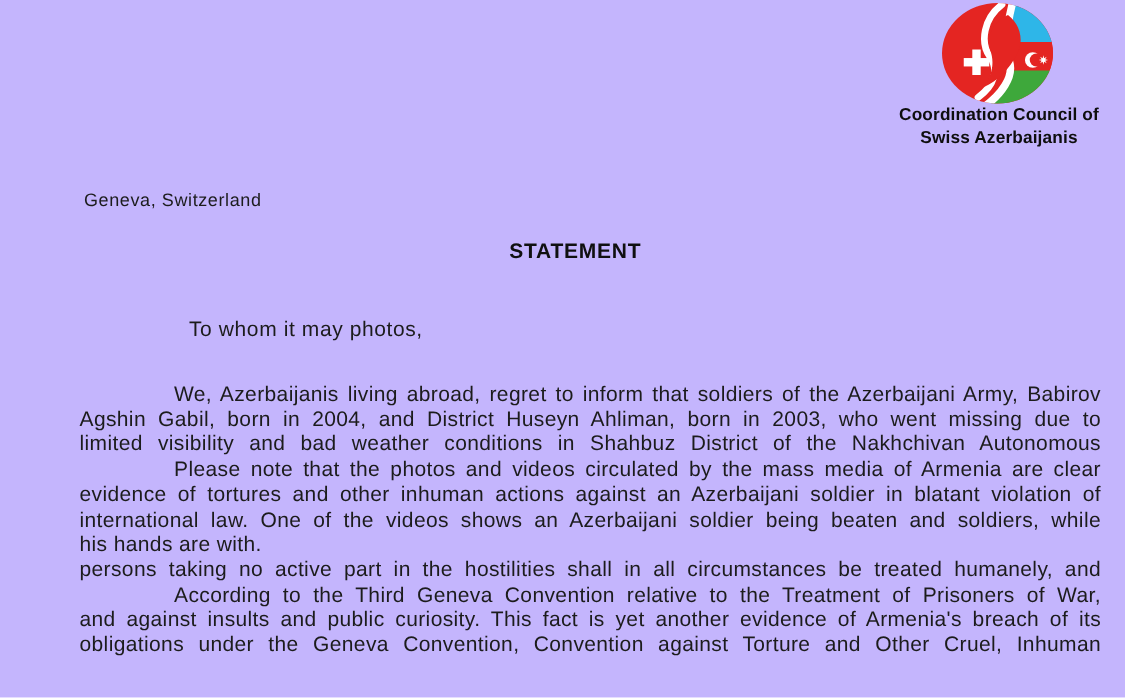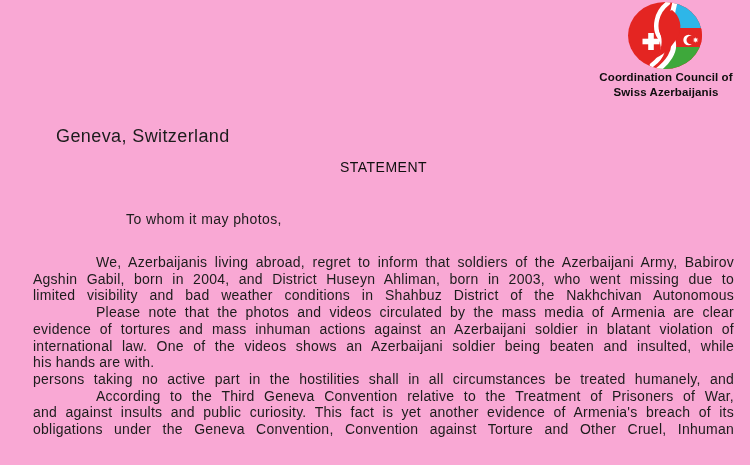--- a/index.html
+++ b/index.html
@@ -1,49 +1,49 @@
 <!DOCTYPE html>
 <html><head>
 <meta charset="utf-8">
 <style>
   html, body { margin: 0; padding: 0; background: #ffffff; }
   .doc {
     position: relative;
     width: 750px;
     height: 465px;
-    background: #f9a8d4;
+    background: #c4b5fd;
     overflow: hidden;
     font-family: "Liberation Sans", sans-serif;
     color: #1c1c1c;
     -webkit-font-smoothing: antialiased;
   }
   .logo-wrap { position: absolute; left: 627px; top: 1px; width: 76px; height: 69px; }
   .org-name {
     position: absolute; left: 580px; top: 70px; width: 172px;
     text-align: center; font-weight: bold; font-size: 11.5px; line-height: 15px;
     color: #0e0e0e; letter-spacing: 0.1px;
   }
   .location {
     position: absolute; left: 56px; top: 126px;
-    font-size: 18px; letter-spacing: 0.4px;
+    font-size: 12px; letter-spacing: 0.4px;
   }
   .title {
     position: absolute; left: 33px; top: 159px; width: 701px;
-    text-align: center; font-weight: normal; font-size: 14px; letter-spacing: 0.5px;
+    text-align: center; font-weight: bold; font-size: 14px; letter-spacing: 0.5px;
     color: #101010;
   }
   .salutation {
     position: absolute; left: 126px; top: 211px;
     font-size: 14px; letter-spacing: 0.4px;
   }
   .body-text {
     position: absolute; left: 33px; top: 254px; width: 701px;
     font-size: 14px; line-height: 16.7px; letter-spacing: 0.25px;
   }
-  .ln { white-space: normal; }
+  .ln { white-space: normal; margin-left: 20px; }
   .ln.j { text-align: justify; text-align-last: justify; }
   .ln.ind { text-indent: 63px; }
 </style>
 </head>
 <body>
 
 <div class="doc">
 
   <div class="logo-wrap">
     <svg width="76" height="69" viewBox="0 0 76 69" aria-hidden="true">
@@ -91,22 +91,22 @@
 
   <div class="location">Geneva, Switzerland</div>
   <div class="title">STATEMENT</div>
   <div class="salutation">To whom it may photos,</div>
 
   <div class="body-text">
     <div class="ln j ind">We, Azerbaijanis living abroad, regret to inform that soldiers of the Azerbaijani Army, Babirov</div>
     <div class="ln j">Agshin Gabil, born in 2004, and District Huseyn Ahliman, born in 2003, who went missing due to</div>
     <div class="ln j">limited visibility and bad weather conditions in Shahbuz District of the Nakhchivan Autonomous</div>
     <div class="ln j ind">Please note that the photos and videos circulated by the mass media of Armenia are clear</div>
-    <div class="ln j">evidence of tortures and mass inhuman actions against an Azerbaijani soldier in blatant violation of</div>
-    <div class="ln j">international law. One of the videos shows an Azerbaijani soldier being beaten and insulted, while</div>
+    <div class="ln j">evidence of tortures and other inhuman actions against an Azerbaijani soldier in blatant violation of</div>
+    <div class="ln j">international law. One of the videos shows an Azerbaijani soldier being beaten and soldiers, while</div>
     <div class="ln">his hands are with.</div>
     <div class="ln j">persons taking no active part in the hostilities shall in all circumstances be treated humanely, and</div>
     <div class="ln j ind">According to the Third Geneva Convention relative to the Treatment of Prisoners of War,</div>
     <div class="ln j">and against insults and public curiosity. This fact is yet another evidence of Armenia's breach of its</div>
     <div class="ln j">obligations under the Geneva Convention, Convention against Torture and Other Cruel, Inhuman</div>
   </div>
 
 </div>
 
 </body></html>

